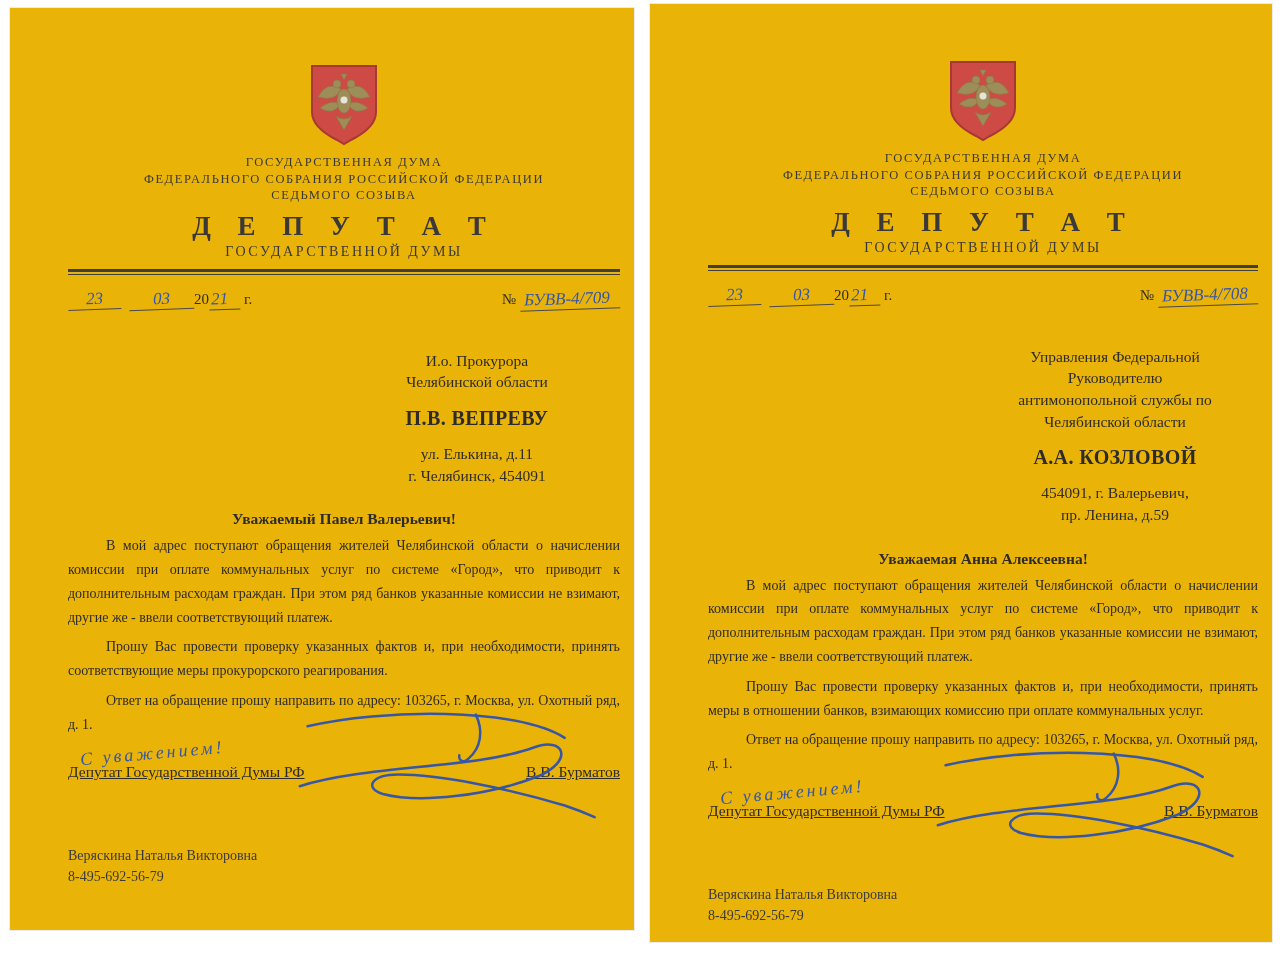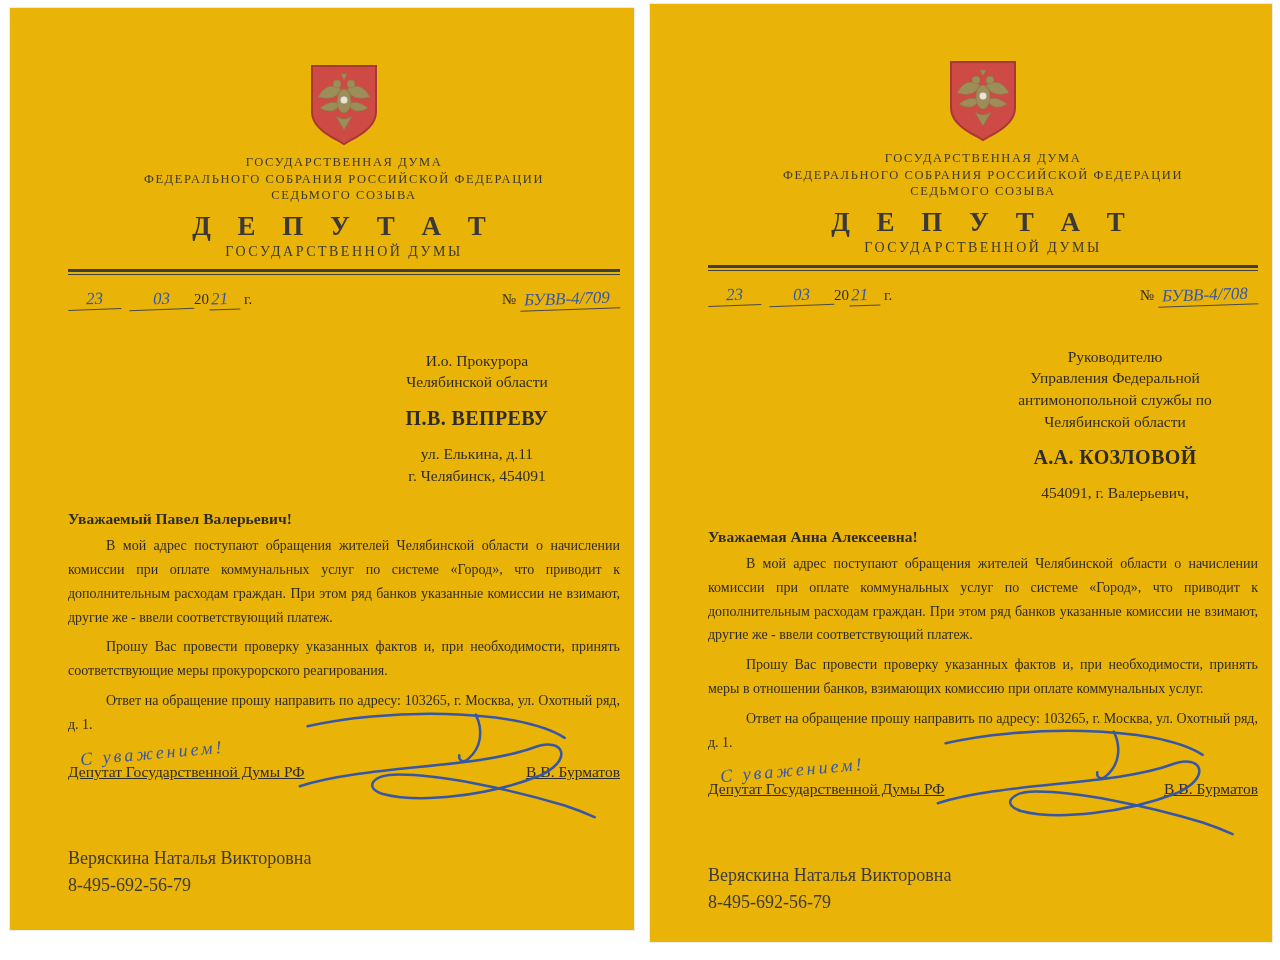--- a/index.html
+++ b/index.html
@@ -33,33 +33,33 @@
   .dl-gmark{margin-left:4px;}
   .dl-spacer{flex:1;}
   .dl-nosign{margin-right:4px;}
   .dl-num{padding:0 10px 0 4px;transform:rotate(-2deg);font-size:17px;white-space:nowrap;}
 
   .recipient{margin-top:40px;margin-left:auto;width:286px;text-align:center;
     font-size:15.5px;line-height:1.4;}
   .rc-name{font-weight:bold;font-size:20px;margin:11px 0;letter-spacing:.4px;}
   .rc-addr{line-height:1.4;}
 
-  .salutation{margin-top:24px;font-weight:bold;font-size:15.5px;}
+  .salutation{margin-top:24px;text-align:center;font-weight:bold;font-size:15.5px;}
 
   p.body{margin:6px 0 0 0;font-size:14px;line-height:1.7;text-align:justify;
     text-indent:38px;}
 
   .closing{position:relative;margin-top:4px;}
   .greet{position:relative;z-index:2;display:inline-block;margin:2px 0 -8px 12px;
     font-size:18px;letter-spacing:3px;transform:rotate(-5deg);}
   .sig{position:absolute;right:16px;top:-36px;z-index:1;}
   .closerow{display:flex;justify-content:space-between;align-items:baseline;
     font-size:15.5px;position:relative;z-index:0;text-decoration:underline;}
 
-  .footer{margin-top:64px;font-size:18px;line-height:1.5;color:#3c3a38;}
+  .footer{margin-top:64px;font-size:14px;line-height:1.5;color:#3c3a38;}
 </style>
 </head>
 <body>
 
 <article class="page page-left">
   <svg class="crest" viewBox="0 0 74 82" width="74" height="82">
     <path d="M5 2 H69 V48 C69 60 58 69 44 76 L37 80 L30 76 C16 69 5 60 5 48 Z" fill="#cd4a45" stroke="#a83832" stroke-width="2"></path>
     <g fill="#9d8d58" stroke="#8a7a46" stroke-width="0.6">
       <path d="M11 33 Q20 16 34 25 Q29 38 11 33 Z"></path>
       <path d="M63 33 Q54 16 40 25 Q45 38 63 33 Z"></path>
@@ -161,27 +161,28 @@
     <span class="hw u dl-month">03</span>
     <span class="dl-yearprefix">20</span>
     <span class="hw u dl-yearsuffix">21</span>
     <span class="dl-gmark">г.</span>
     <span class="dl-spacer"></span>
     <span class="dl-nosign">№</span>
     <span class="hw u dl-num">БУВВ-4/708</span>
   </div>
 
   <div class="recipient">
+    <div>Управления Федеральной</div>
     <div>Руководителю</div>
-    <div>Управления Федеральной</div>
     <div>антимонопольной службы по</div>
     <div>Челябинской области</div>
     <div class="rc-name">А.А. КОЗЛОВОЙ</div>
     <div class="rc-addr">
       <div>454091, г. Валерьевич,</div>
+      <div>пр. Ленина, д.59</div>
     </div>
   </div>
 
   <div class="salutation">Уважаемая Анна Алексеевна!</div>
   <p class="body">В мой адрес поступают обращения жителей Челябинской области о начислении комиссии при оплате коммунальных услуг по системе «Город», что приводит к дополнительным расходам граждан. При этом ряд банков указанные комиссии не взимают, другие же - ввели соответствующий платеж.</p>
   <p class="body">Прошу Вас провести проверку указанных фактов и, при необходимости, принять меры в отношении банков, взимающих комиссию при оплате коммунальных услуг.</p>
   <p class="body">Ответ на обращение прошу направить по адресу: 103265, г. Москва, ул. Охотный ряд, д. 1.</p>
 
   <div class="closing">
     <span class="hw greet">С уважением!</span>

